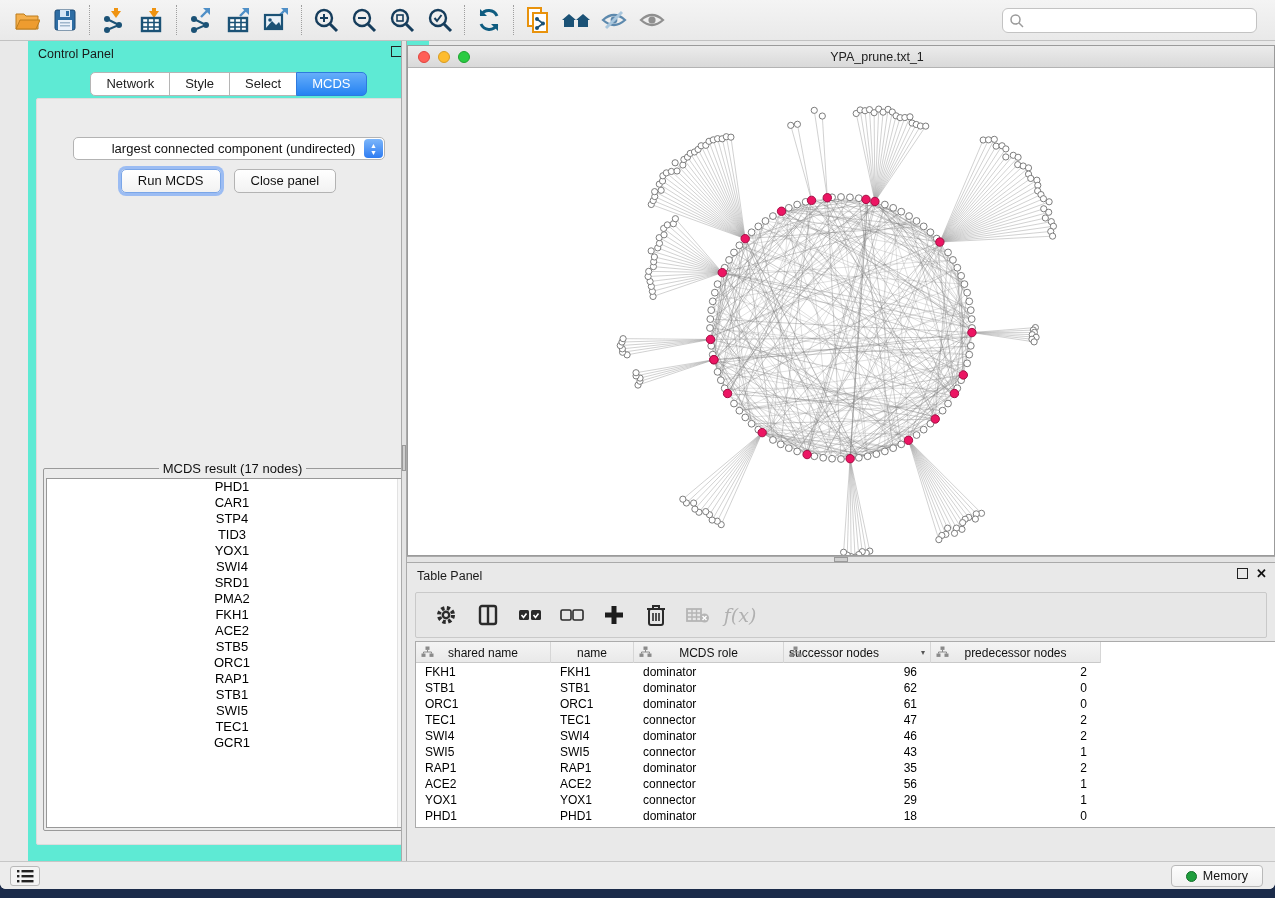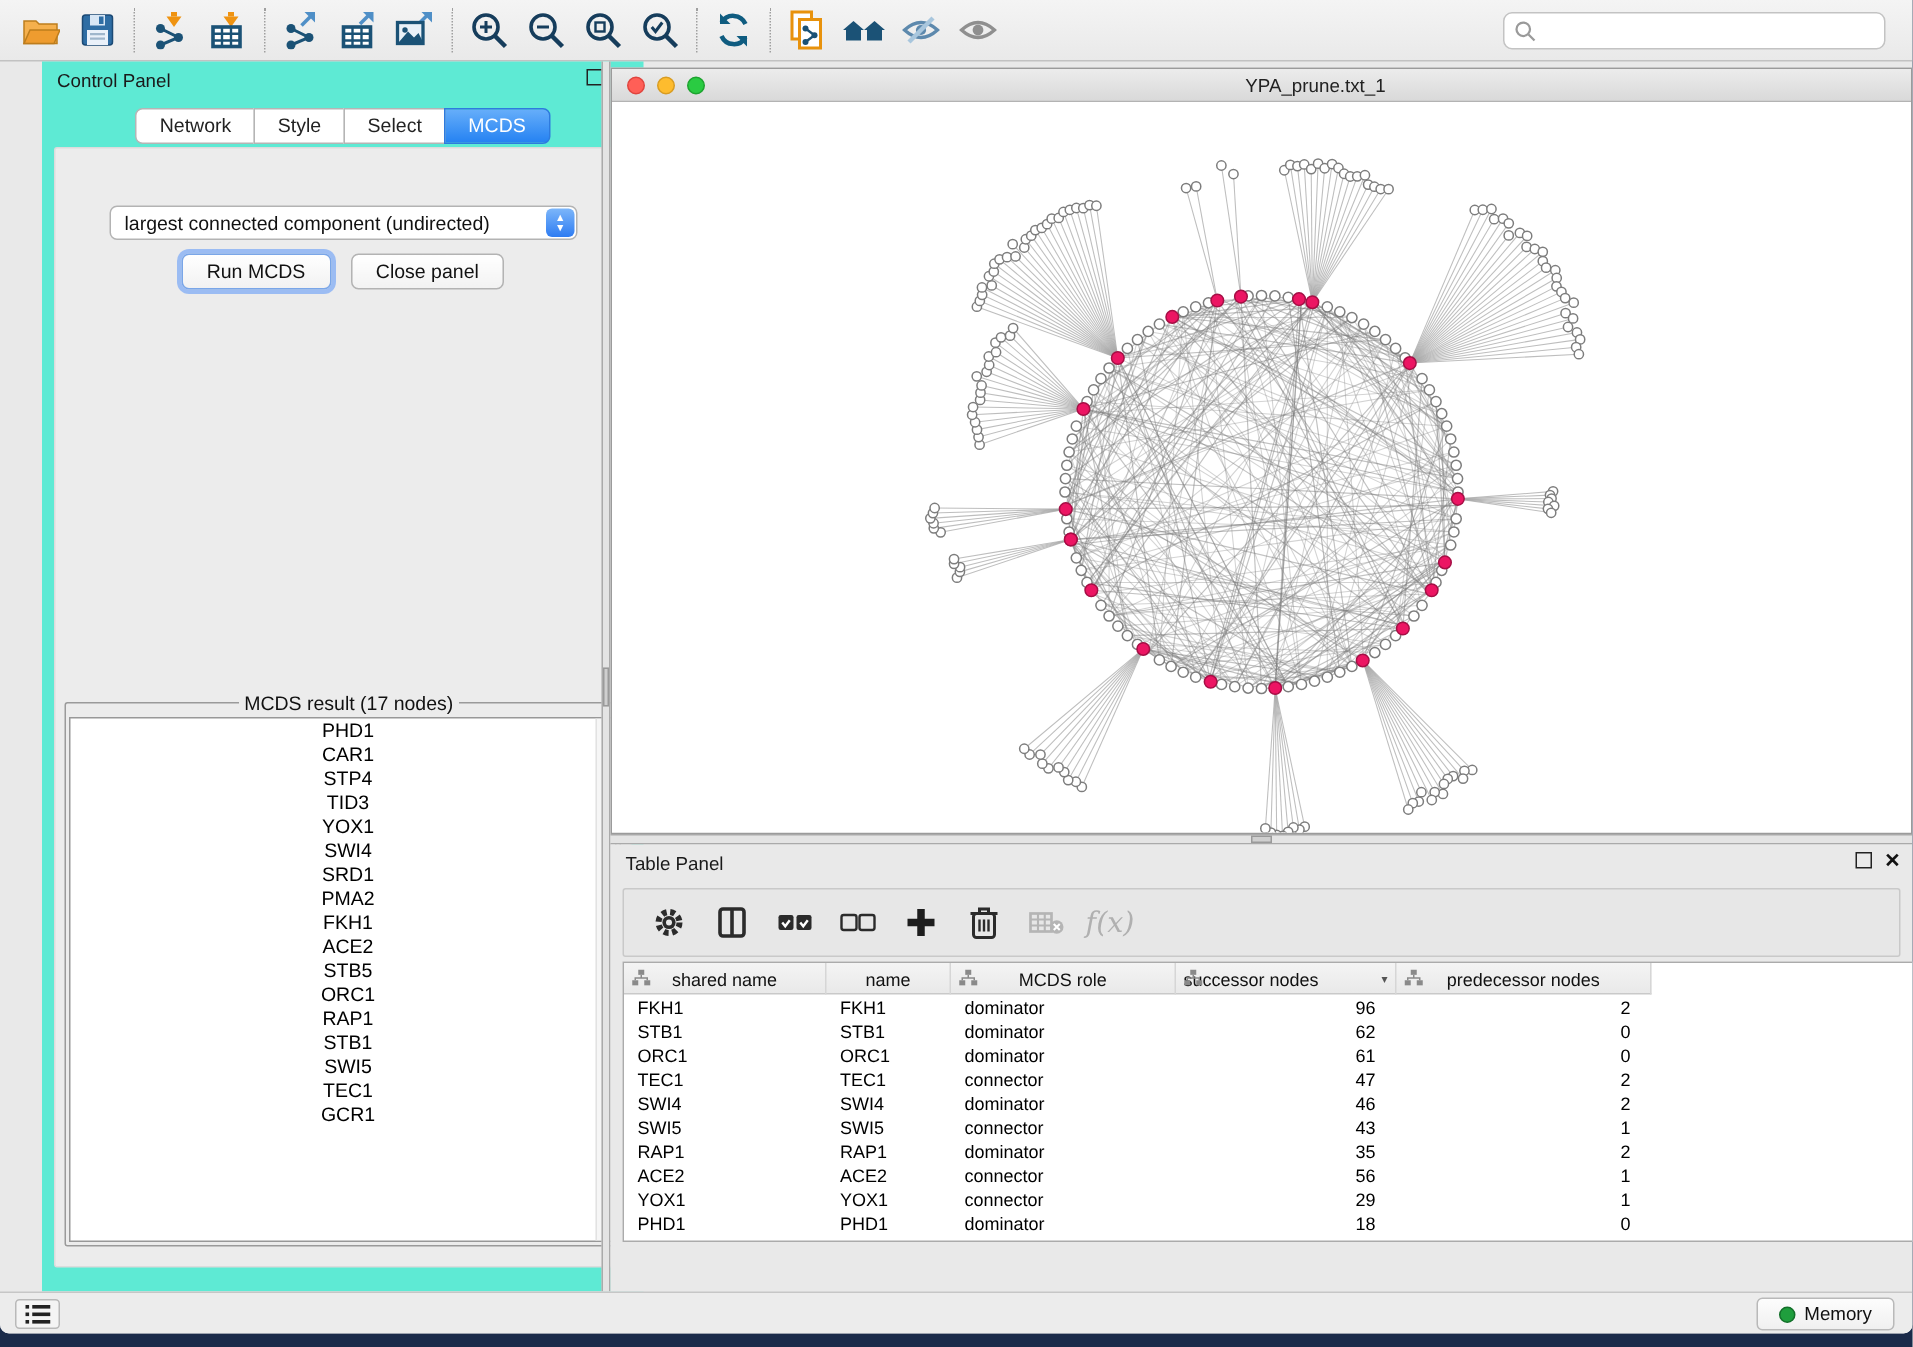--- a/index.html
+++ b/index.html
@@ -29,21 +29,21 @@
   .seg-tab { background:#fff; border:1px solid #b5b5b5; margin-left:-1px; padding:3px 15px 4px;
              font-size:13px; color:#222; cursor:default; }
   .seg-tab:first-child { border-radius:5px 0 0 5px; margin-left:0; }
   .seg-tab:last-child { border-radius:0 5px 5px 0; }
   .seg-tab.selected { background:linear-gradient(#66aefa,#2582f2); color:#fff; border-color:#2e7ade; }
   .cp-inner { position:absolute; left:8px; top:57px; width:385px; height:747px; background:#ececec;
               border:1px solid #dcdcdc; border-radius:2px; }
   .opt-label { position:absolute; top:16px; width:100%; text-align:center; font-size:13px; color:#111; }
   .opt-select { position:absolute; left:36px; top:38px; width:312px; height:23px; background:#fff;
                 border:1px solid #b3b3b3; border-radius:5px; font-size:13px; color:#111;
-                display:flex; align-items:center; padding-left:9px; }
+                display:flex; align-items:center; padding-left:9px;justify-content:center; }
   .opt-stepper { position:absolute; right:1px; top:1px; width:19px; height:19px;
                  background:linear-gradient(#7cb6fa,#2e7cf2); border-radius:4px;
                  display:flex; flex-direction:column; align-items:center; justify-content:center; }
   .opt-stepper span { color:#fff; font-size:7px; line-height:7px; }
   .btn-row { position:absolute; top:70px; width:100%; display:flex; justify-content:center; gap:13px; }
   .mac-btn { background:linear-gradient(#ffffff,#f2f2f2); border:1px solid #b3b3b3; border-radius:5px;
              font-size:13px; color:#111; padding:3px 16px 4px; cursor:default; }
   .mac-btn.focused { box-shadow:0 0 0 3px rgba(90,150,250,.55); border-color:#7aa6e8; }
   .mcds-fieldset { position:absolute; left:6px; top:362px; width:371px; height:370px;
                    border:1px solid #9a9a9a; border-radius:2px;text-align:center; }

